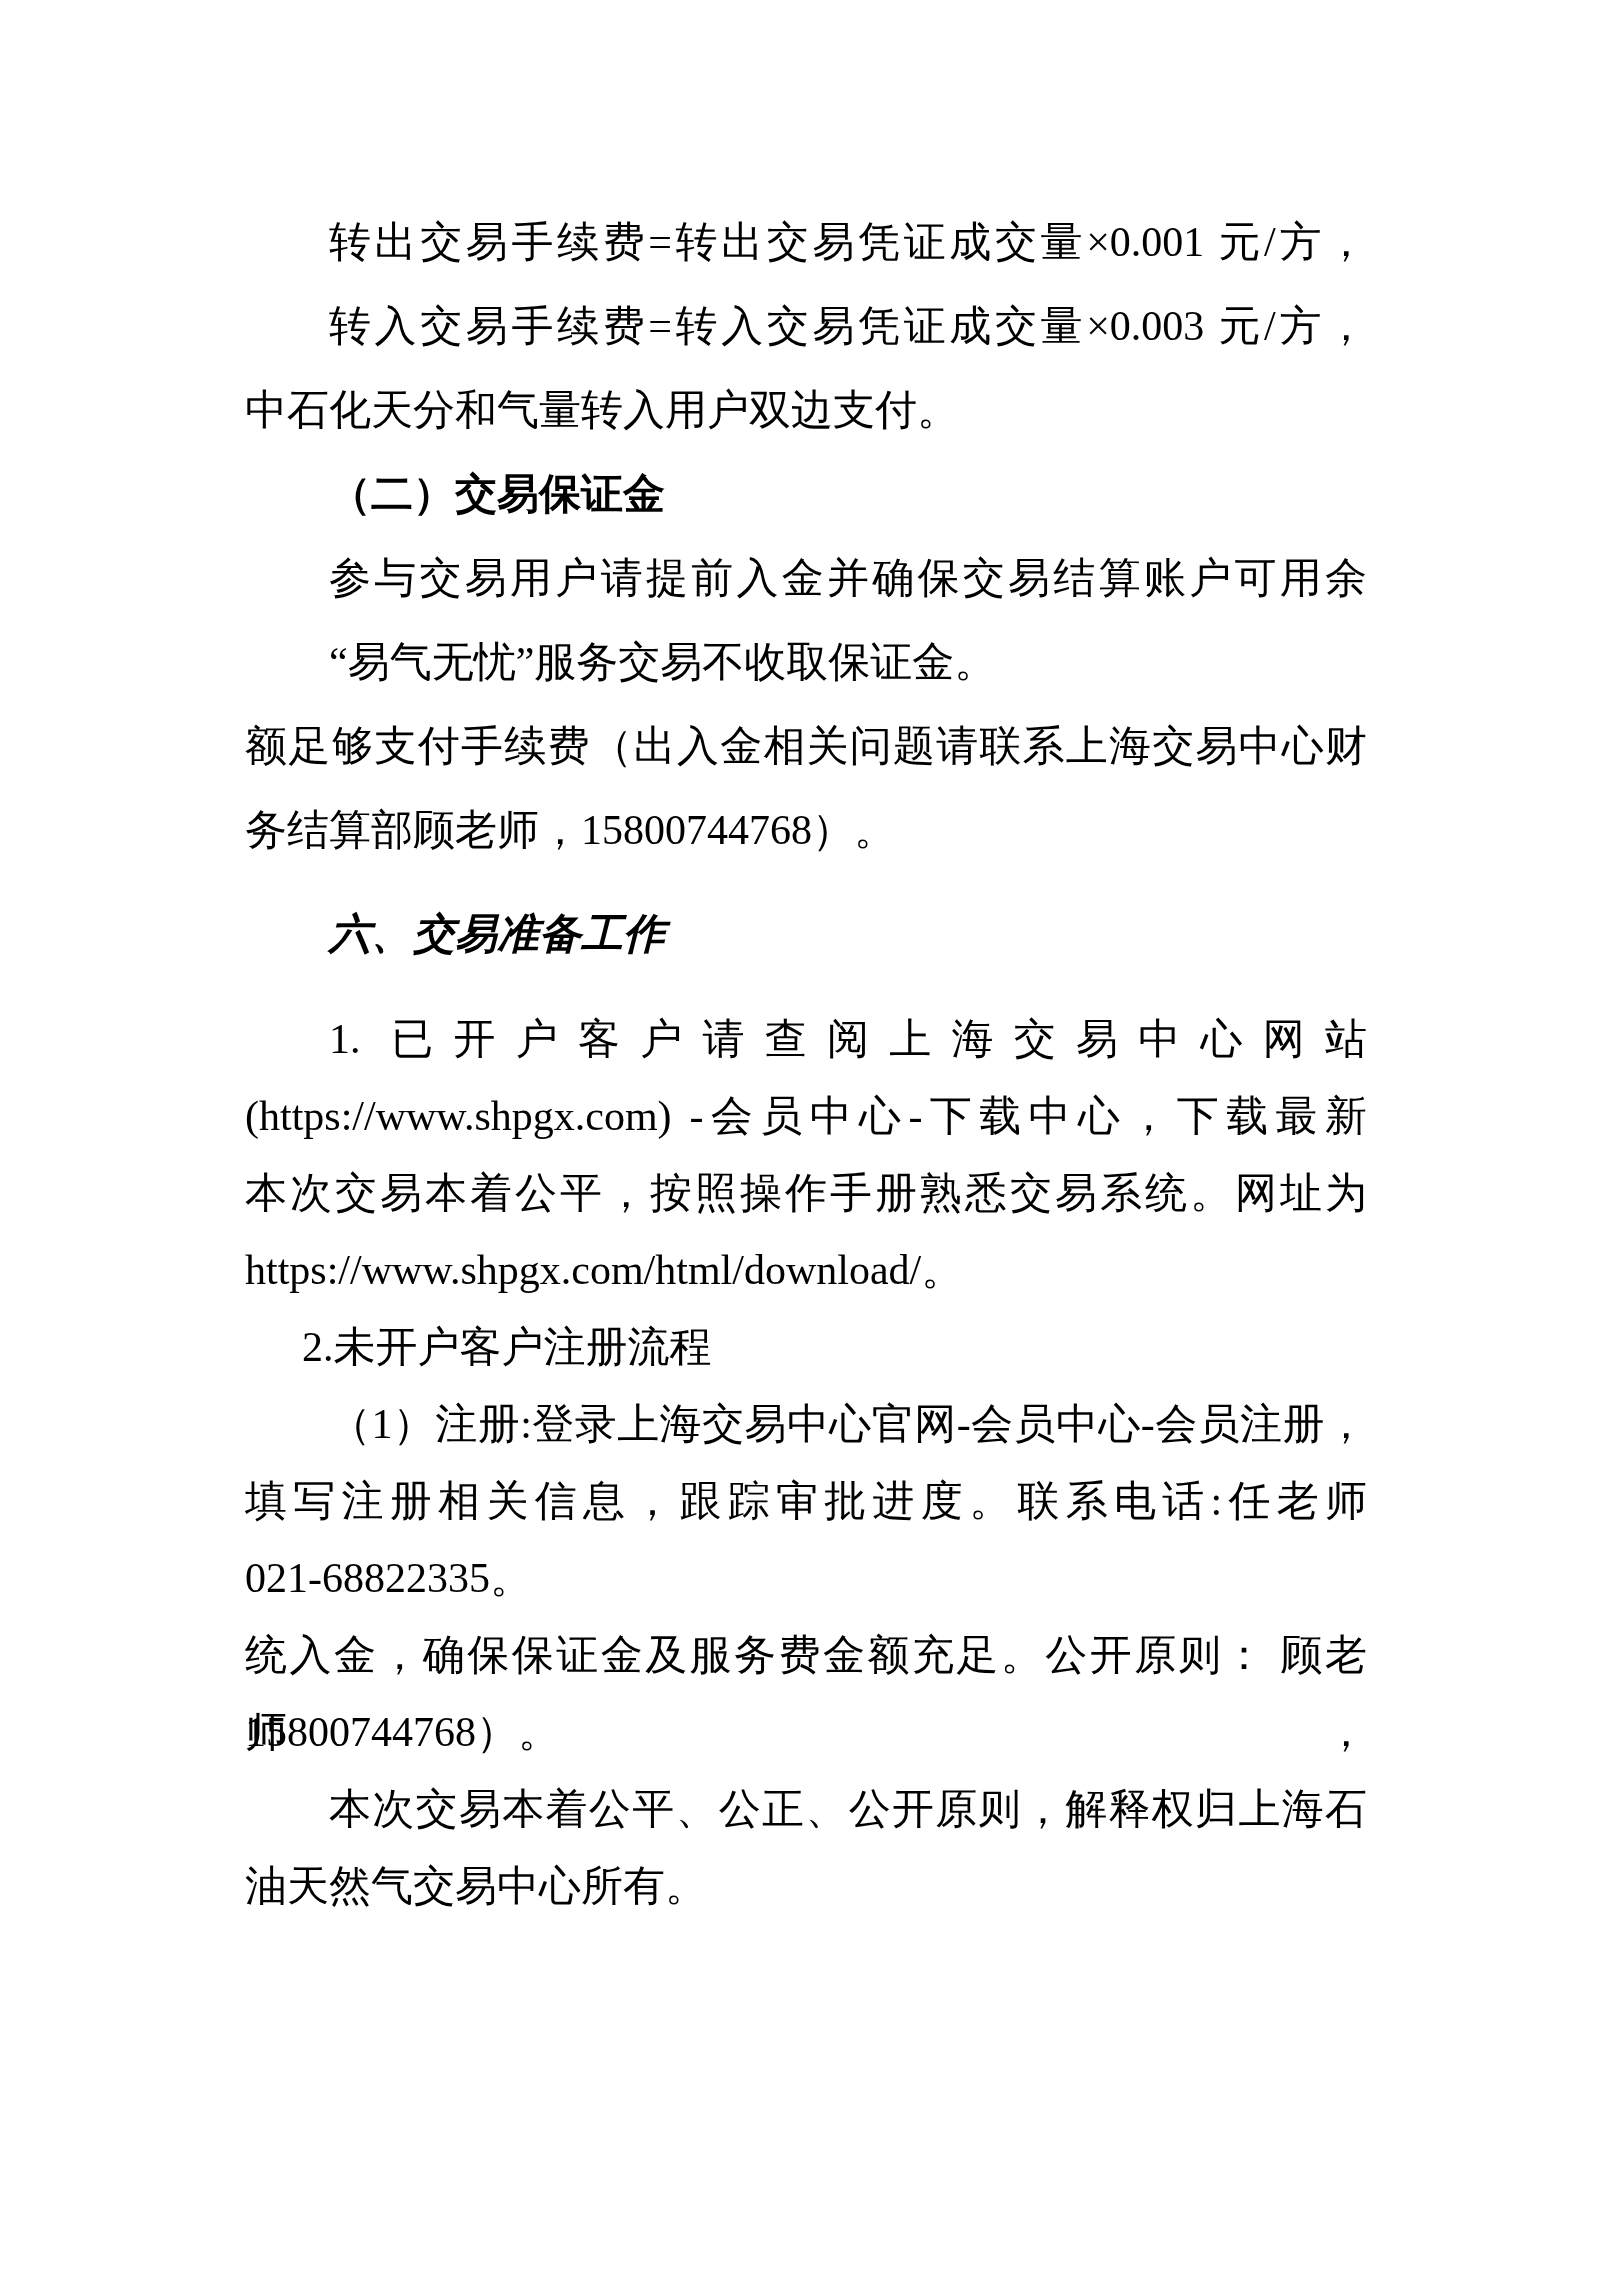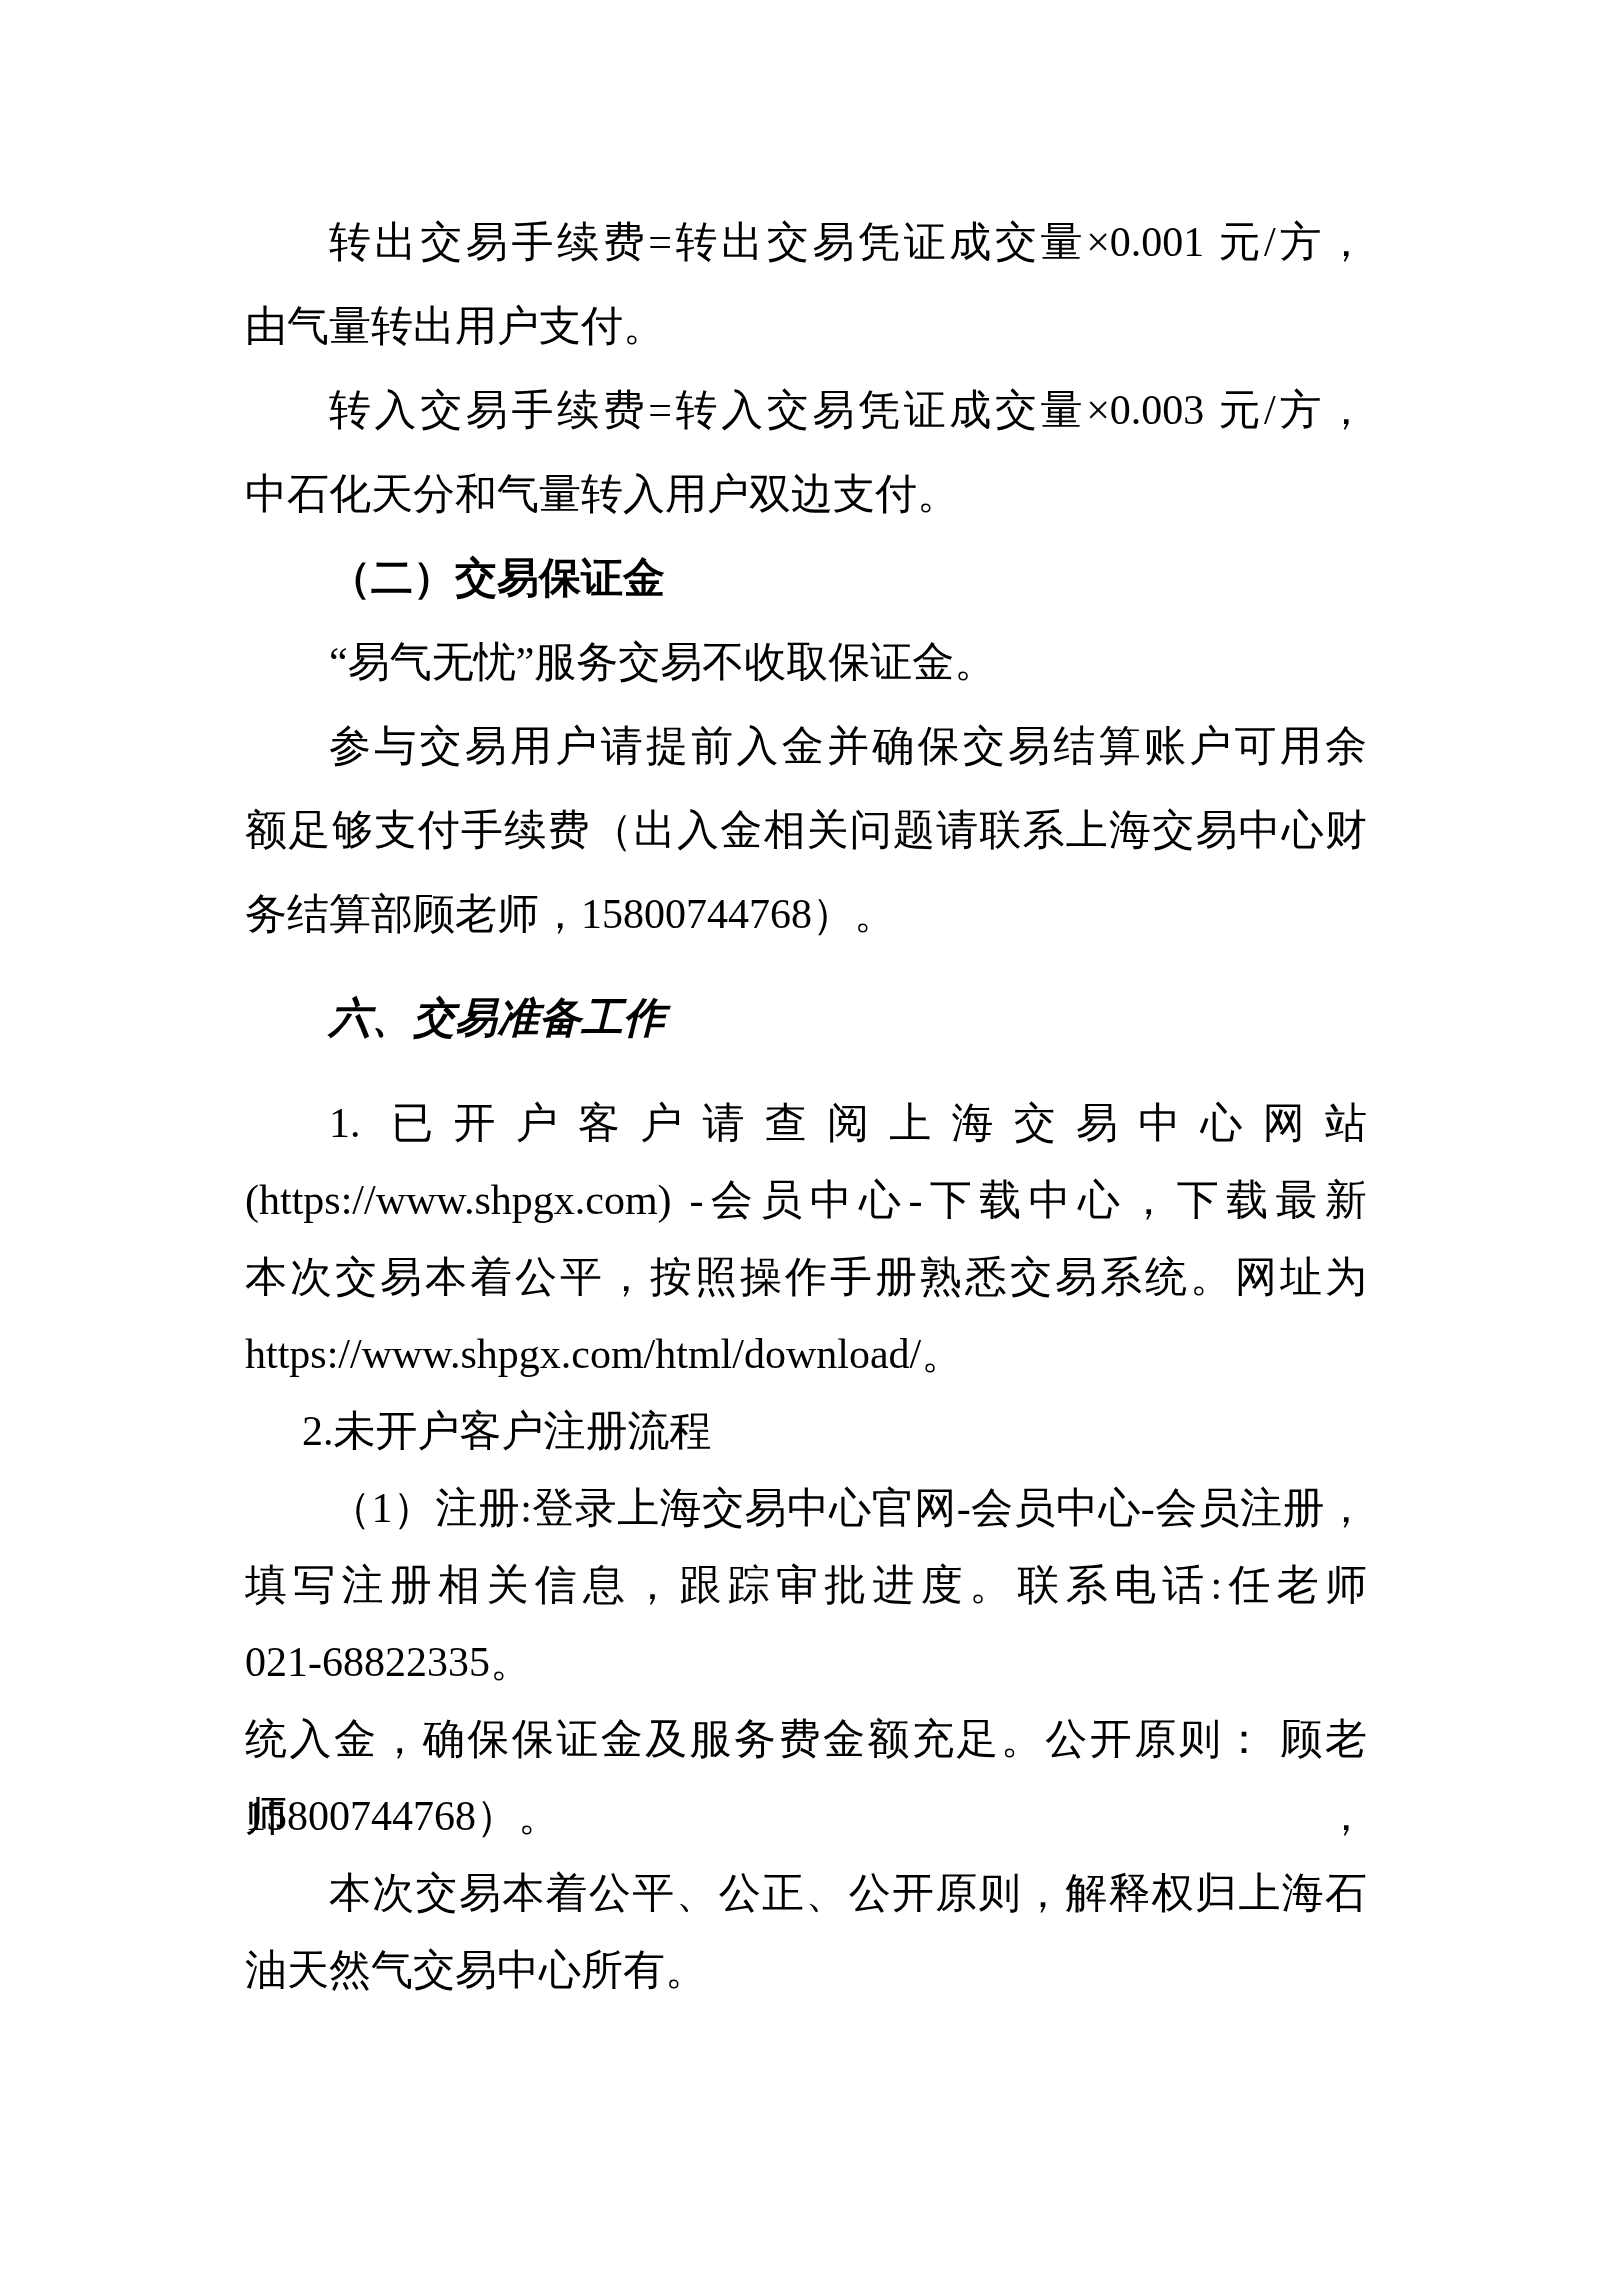--- a/index.html
+++ b/index.html
@@ -32,26 +32,25 @@
   
   .ind-1 { padding-left: 57px; }
   
   .just  { text-align: justify; text-align-last: justify; }
 </style>
 </head>
 <body>
 
 <div class="page">
     <div class="line sec-a ind-2 just">转出交易手续费=转出交易凭证成交量×0.001 元/方，</div>
-    <div class="line sec-a ind-0">由气量转出用户支付。</div>
     <div class="line sec-a ind-2 just">转入交易手续费=转入交易凭证成交量×0.003 元/方，</div>
     <div class="line sec-a ind-0">中石化天分和气量转入用户双边支付。</div>
     <div class="line sec-a ind-2 bold">（二）交易保证金</div>
+    <div class="line sec-a ind-2 just">参与交易用户请提前入金并确保交易结算账户可用余</div>
     <div class="line sec-a ind-2">“易气无忧”服务交易不收取保证金。</div>
-    <div class="line sec-a ind-2 just">参与交易用户请提前入金并确保交易结算账户可用余</div>
     <div class="line sec-a ind-0 just">额足够支付手续费（出入金相关问题请联系上海交易中心财</div>
     <div class="line sec-a ind-0">务结算部顾老师，15800744768）。</div>
     <div class="line sec-h ind-2">六、交易准备工作</div>
     <div class="line sec-b ind-2 just">1. 已开户客户请查阅上海交易中心网站</div>
     <div class="line sec-b ind-0 just">(https://www.shpgx.com) -会员中心-下载中心，下载最新</div>
     <div class="line sec-b ind-0 just">本次交易本着公平，按照操作手册熟悉交易系统。网址为</div>
     <div class="line sec-b ind-0">https://www.shpgx.com/html/download/。</div>
     <div class="line sec-b ind-1">2.未开户客户注册流程</div>
     <div class="line sec-b ind-2 just">（1）注册:登录上海交易中心官网-会员中心-会员注册，</div>
     <div class="line sec-b ind-0 just">填写注册相关信息，跟踪审批进度。联系电话:任老师</div>

